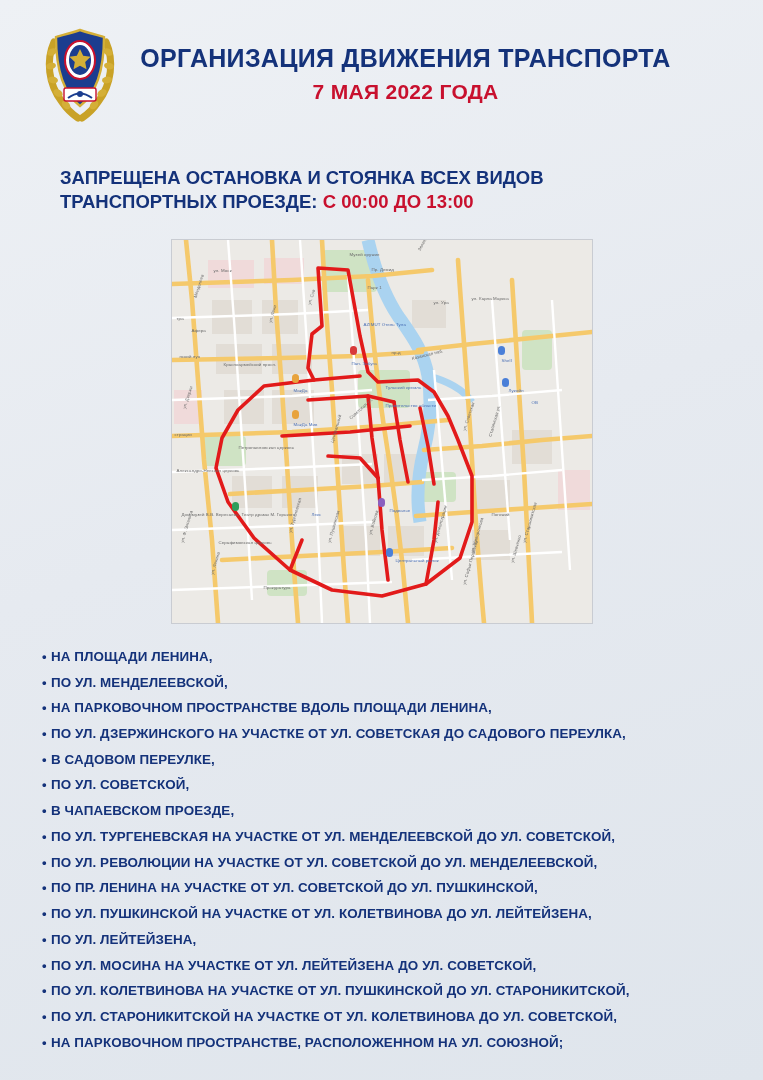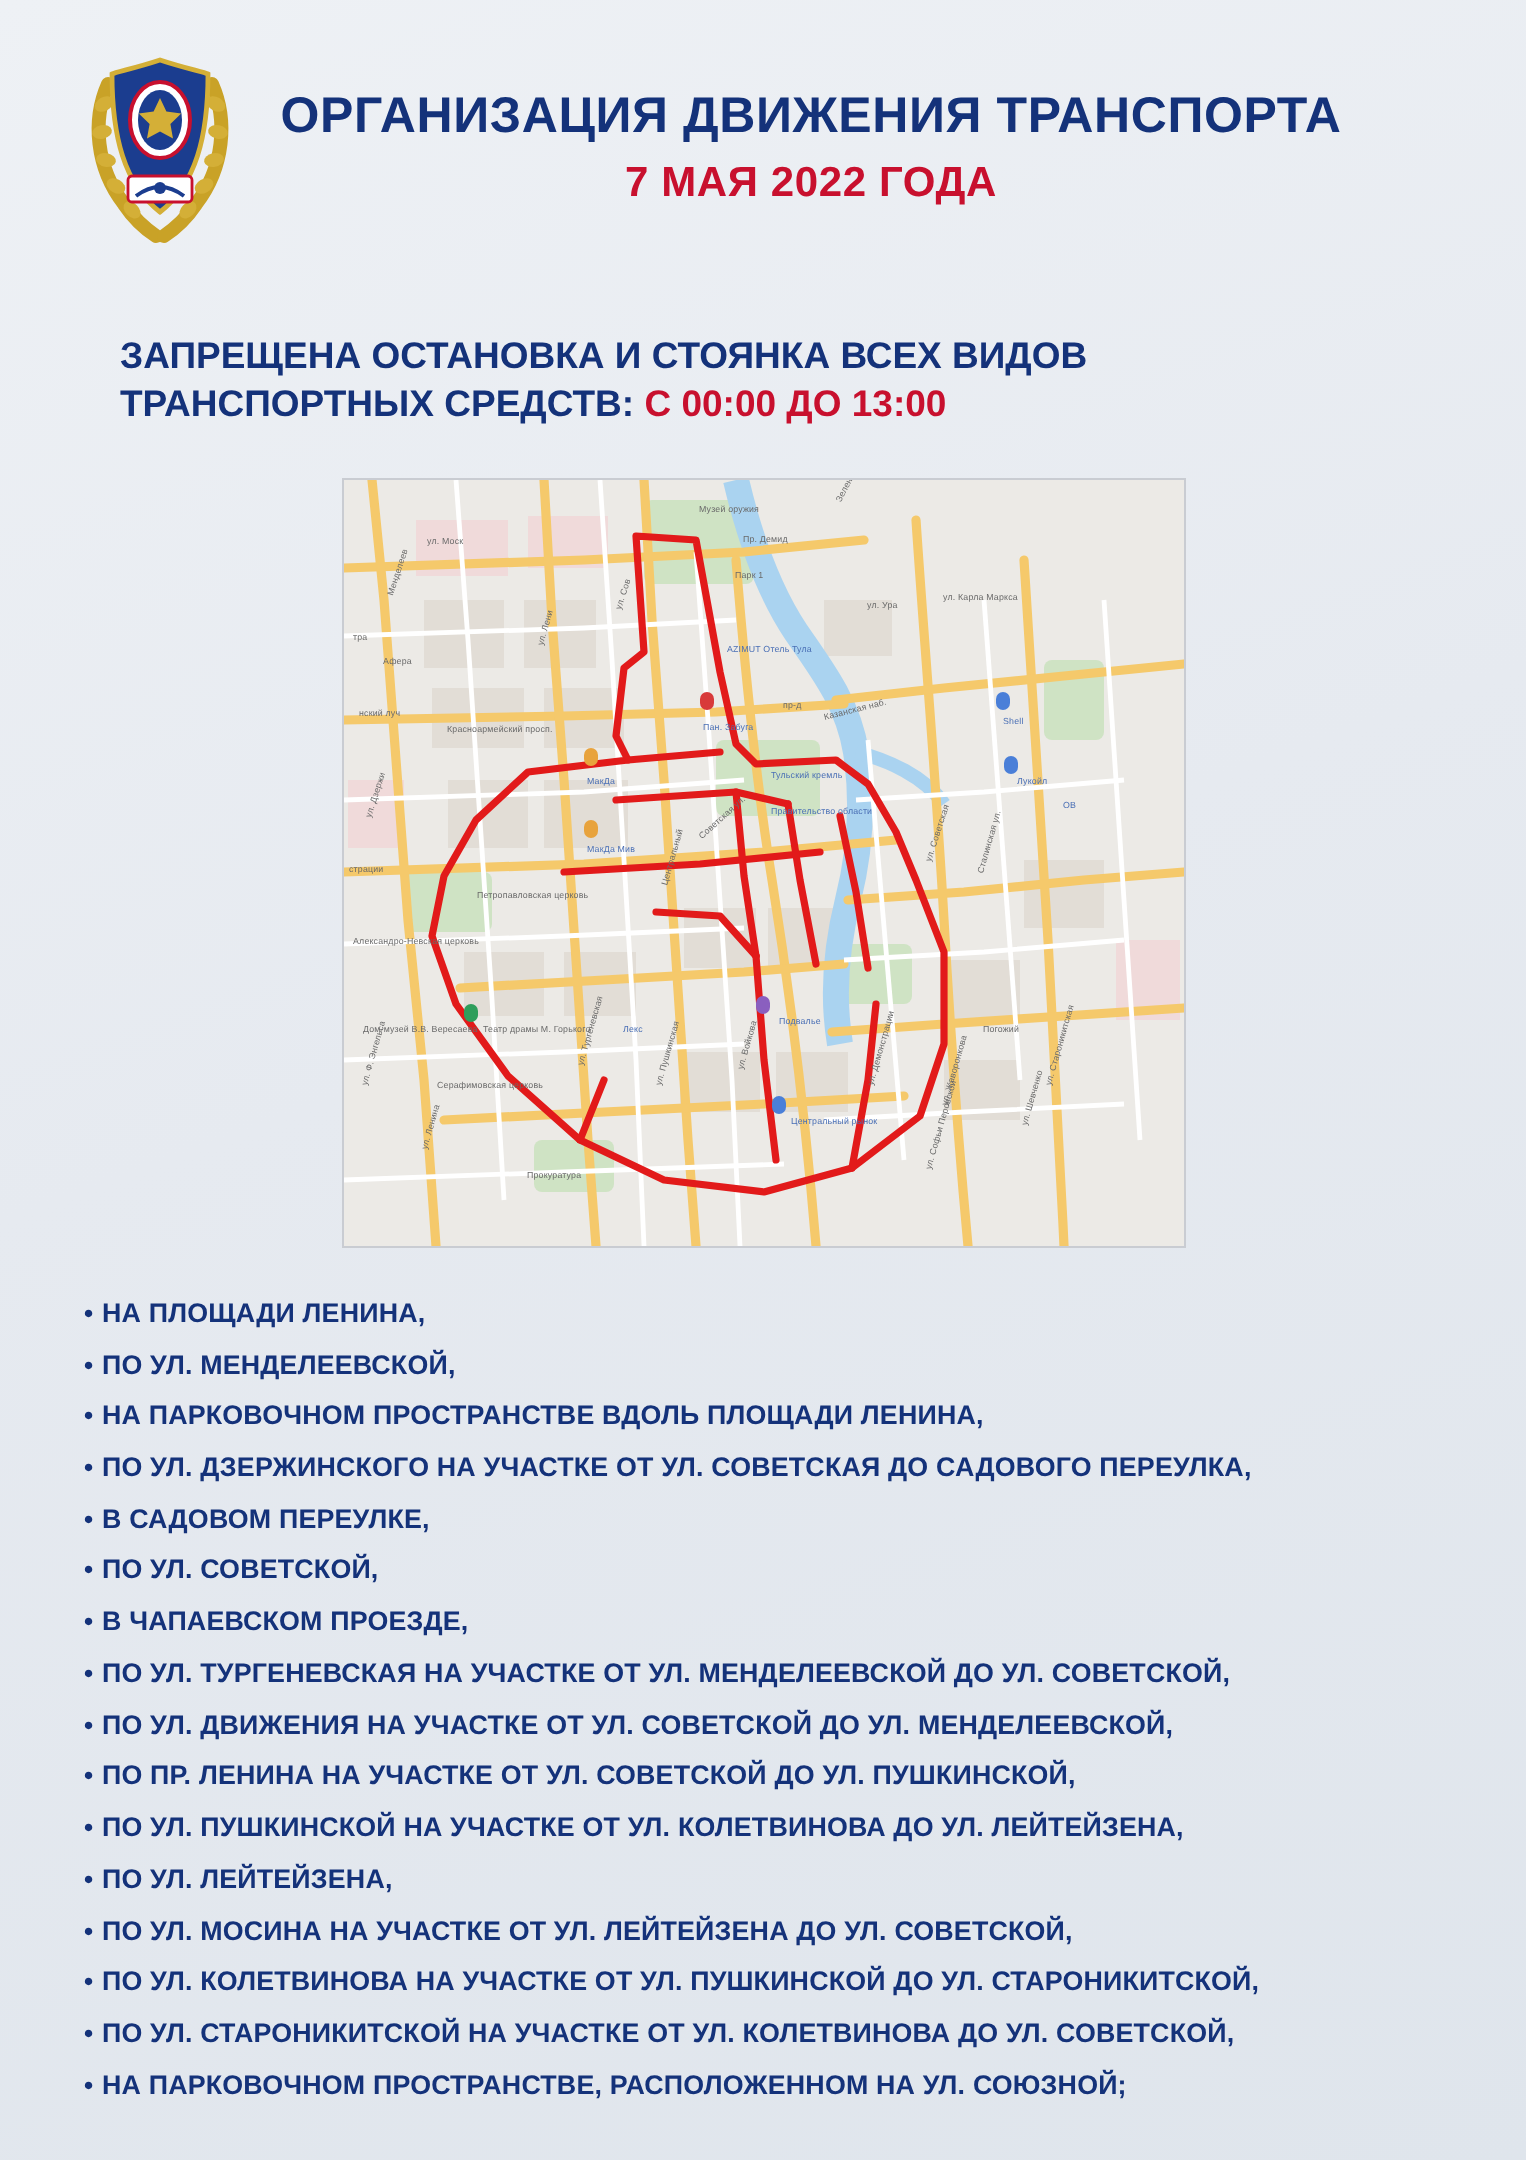--- a/index.html
+++ b/index.html
@@ -159,21 +159,21 @@
     </div>
     <div class="header-titles">
       <div class="title-main">ОРГАНИЗАЦИЯ ДВИЖЕНИЯ ТРАНСПОРТА</div>
       <div class="title-date">7 МАЯ 2022 ГОДА</div>
     </div>
   </div>
 
   <div class="subtitle">
     <div class="l1">ЗАПРЕЩЕНА ОСТАНОВКА И СТОЯНКА ВСЕХ ВИДОВ</div>
     <div class="l2">
-      <span>ТРАНСПОРТНЫХ СРЕДСТВ:</span>
+      <span>ТРАНСПОРТНЫХ ПРОЕЗДЕ:</span>
       <span class="time">С 00:00 ДО 13:00</span>
     </div>
   </div>
 
   <div class="map-wrap">
     <svg class="map-svg" viewBox="0 0 420 383" width="420" height="383">
       <rect x="0" y="0" width="420" height="383" fill="#eceae6"></rect>
 
       <g fill="#cfe3c4">
         <rect x="150" y="10" width="55" height="42" rx="4"></rect>
@@ -381,21 +381,21 @@
       <div class="list-item">
         <span class="bullet">•</span>
         <span>В ЧАПАЕВСКОМ ПРОЕЗДЕ,</span>
       </div>
       <div class="list-item">
         <span class="bullet">•</span>
         <span>ПО УЛ. ТУРГЕНЕВСКАЯ НА УЧАСТКЕ ОТ УЛ. МЕНДЕЛЕЕВСКОЙ ДО УЛ. СОВЕТСКОЙ,</span>
       </div>
       <div class="list-item">
         <span class="bullet">•</span>
-        <span>ПО УЛ. ДВИЖЕНИЯ НА УЧАСТКЕ ОТ УЛ. СОВЕТСКОЙ ДО УЛ. МЕНДЕЛЕЕВСКОЙ,</span>
+        <span>ПО УЛ. РЕВОЛЮЦИИ НА УЧАСТКЕ ОТ УЛ. СОВЕТСКОЙ ДО УЛ. МЕНДЕЛЕЕВСКОЙ,</span>
       </div>
       <div class="list-item">
         <span class="bullet">•</span>
         <span>ПО ПР. ЛЕНИНА НА УЧАСТКЕ ОТ УЛ. СОВЕТСКОЙ ДО УЛ. ПУШКИНСКОЙ,</span>
       </div>
       <div class="list-item">
         <span class="bullet">•</span>
         <span>ПО УЛ. ПУШКИНСКОЙ НА УЧАСТКЕ ОТ УЛ. КОЛЕТВИНОВА ДО УЛ. ЛЕЙТЕЙЗЕНА,</span>
       </div>
       <div class="list-item">

